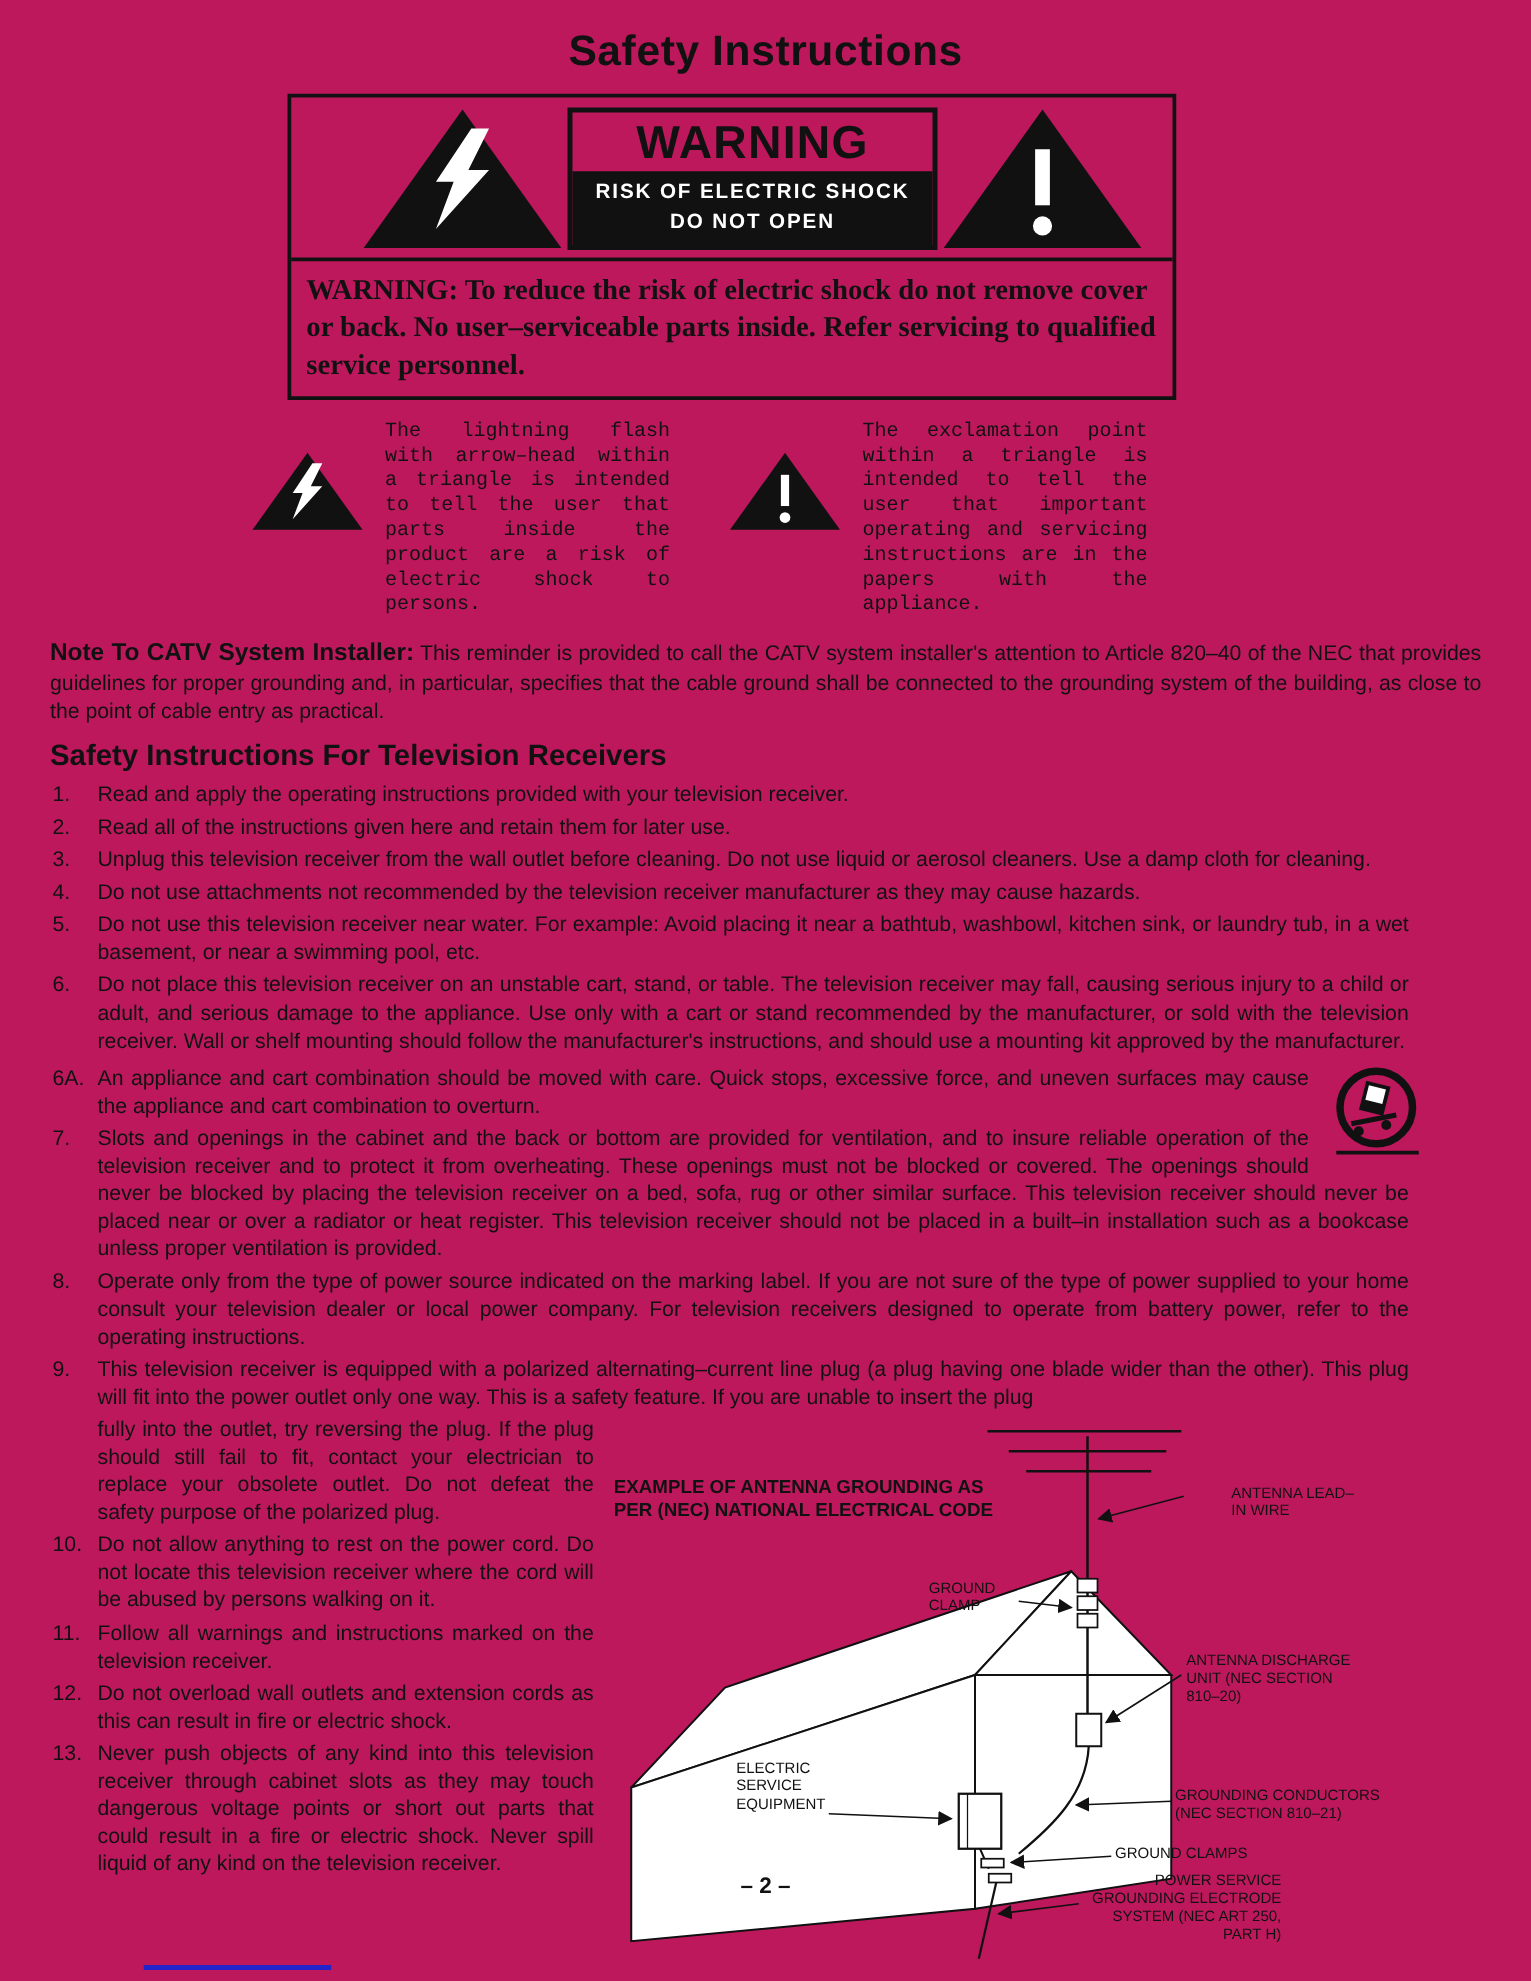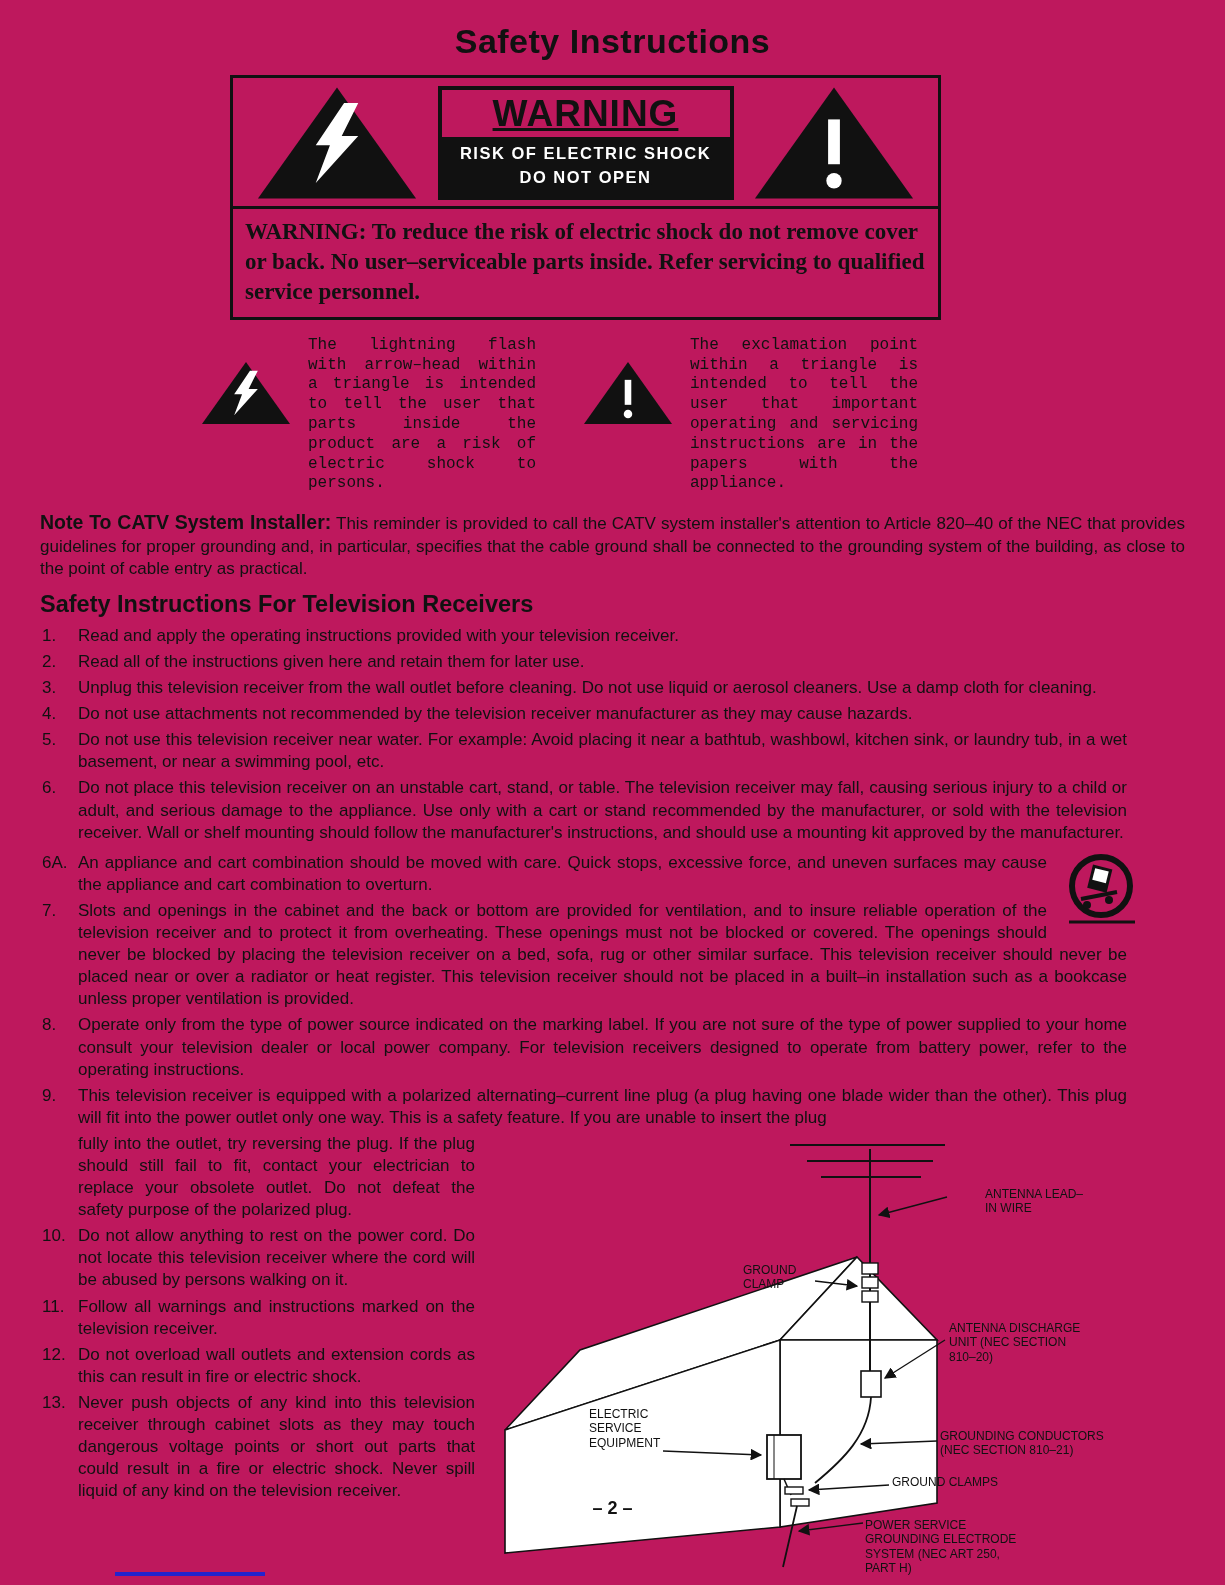--- a/index.html
+++ b/index.html
@@ -5,21 +5,21 @@
   html,body { margin:0; padding:0; background:#888; }
   .page {
     width:1225px; height:1585px; position:relative; background:#be185d;
     margin:0 auto; box-sizing:border-box; padding:14px 40px 0 40px;
     font-family:"Liberation Sans", sans-serif; color:#111; overflow:hidden;
   }
   h1.title { text-align:center; font-size:34px; margin:8px 0 14px 0; letter-spacing:.5px; }
 
   
   .warnbox { width:705px; margin-left:190px; border:3px solid #111; }
-  .warnbox-top { display:flex; align-items:center; justify-content:space-between; padding:6px 20px 4px 20px;text-decoration:underline; }
+  .warnbox-top { display:flex; align-items:center; justify-content:flex-end; padding:6px 20px 4px 20px; }
   .tri-big svg { width:168px; height:118px; display:block; }
   .panel { width:296px; border:4px solid #111; text-align:center; box-sizing:border-box; }
   .panel-title { font-size:37px; font-weight:bold; letter-spacing:1px; padding:3px 0 2px 0; }
   .panel-risk { background:#111; color:#fff; font-weight:bold; font-size:16.5px; letter-spacing:1.5px; line-height:1.4; padding:5px 4px 7px 4px; }
   .warn-caption { border-top:3px solid #111; font-weight:bold; font-size:23px; line-height:1.3; padding:8px 12px 10px 12px;font-family:Liberation Serif, serif; }
 
   
   .symbols { display:flex; margin:16px 0 0 160px; gap:42px; }
   .sym { display:flex; gap:16px; width:340px; }
   .sym .tri-sm { flex:none; margin-top:24px; }
@@ -175,27 +175,31 @@
           <g stroke="#111" stroke-width="1.3" fill="none">
             <line x1="462" y1="62" x2="394" y2="80" marker-end="url(#arrw)"></line>
             <line x1="330" y1="146" x2="372" y2="151" marker-end="url(#arrw)"></line>
             <line x1="460" y1="205" x2="400" y2="243" marker-end="url(#arrw)"></line>
             <line x1="178" y1="316" x2="276" y2="320" marker-end="url(#arrw)"></line>
             <line x1="452" y1="306" x2="376" y2="309" marker-end="url(#arrw)"></line>
             <line x1="404" y1="350" x2="324" y2="355" marker-end="url(#arrw)"></line>
             <line x1="378" y1="388" x2="314" y2="396" marker-end="url(#arrw)"></line>
           </g>
         </svg>
+        <div class="d-title">
+          <div>EXAMPLE OF ANTENNA GROUNDING AS</div>
+          <div>PER (NEC) NATIONAL ELECTRICAL CODE</div>
+        </div>
         <div class="dl" style="left:470px; top:52px; width:110px;margin-left:30px;">ANTENNA LEAD–IN WIRE</div>
         <div class="dl" style="left:258px; top:128px; width:72px;">GROUND CLAMP</div>
         <div class="dl" style="left:464px; top:186px; width:140px;">ANTENNA DISCHARGE UNIT (NEC SECTION 810–20)</div>
         <div class="dl" style="left:104px; top:272px; width:90px;">ELECTRIC SERVICE EQUIPMENT</div>
         <div class="dl" style="left:455px; top:294px; width:175px;">GROUNDING CONDUCTORS (NEC SECTION 810–21)</div>
         <div class="dl" style="left:407px; top:340px; width:130px;">GROUND CLAMPS</div>
-        <div class="dl" style="left:380px; top:383px; width:160px;">POWER SERVICE GROUNDING ELECTRODE SYSTEM (NEC ART 250, PART H)</div>
+        <div class="dl" style="left:380px; top:362px; width:160px;text-align:right;">POWER SERVICE GROUNDING ELECTRODE SYSTEM (NEC ART 250, PART H)</div>
       </div>
 
       <div class="item"><span class="txt">fully into the outlet, try reversing the plug. If the plug should still fail to fit, contact your electrician to replace your obsolete outlet. Do not defeat the safety purpose of the polarized plug.</span></div>
       <div class="item"><span class="num">10.</span><span class="txt">Do not allow anything to rest on the power cord. Do not locate this television receiver where the cord will be abused by persons walking on it.</span></div>
       <div class="item"><span class="num">11.</span><span class="txt">Follow all warnings and instructions marked on the television receiver.</span></div>
       <div class="item"><span class="num">12.</span><span class="txt">Do not overload wall outlets and extension cords as this can result in fire or electric shock.</span></div>
       <div class="item"><span class="num">13.</span><span class="txt">Never push objects of any kind into this television receiver through cabinet slots as they may touch dangerous voltage points or short out parts that could result in a fire or electric shock. Never spill liquid of any kind on the television receiver.</span></div>
       <div class="clr"></div>
     </div>
   </div>

